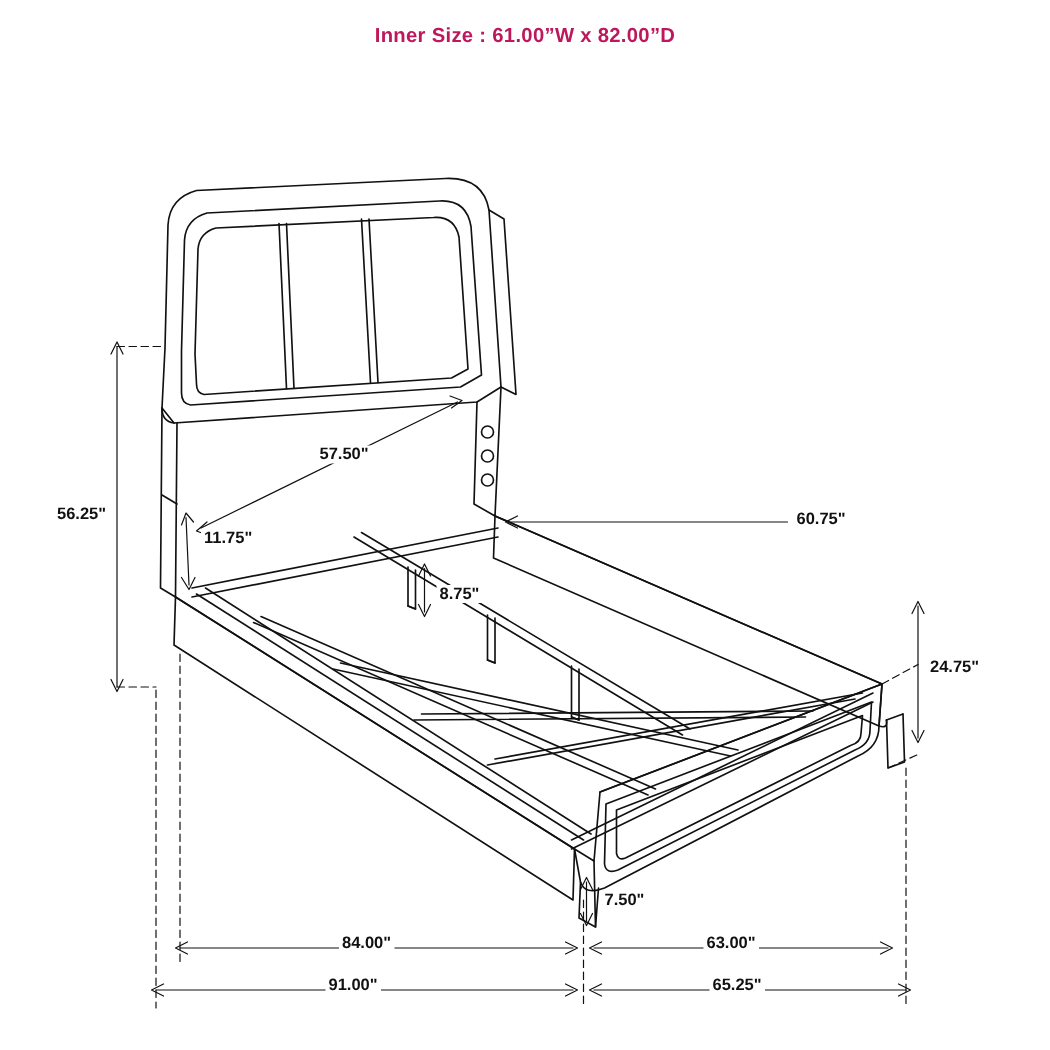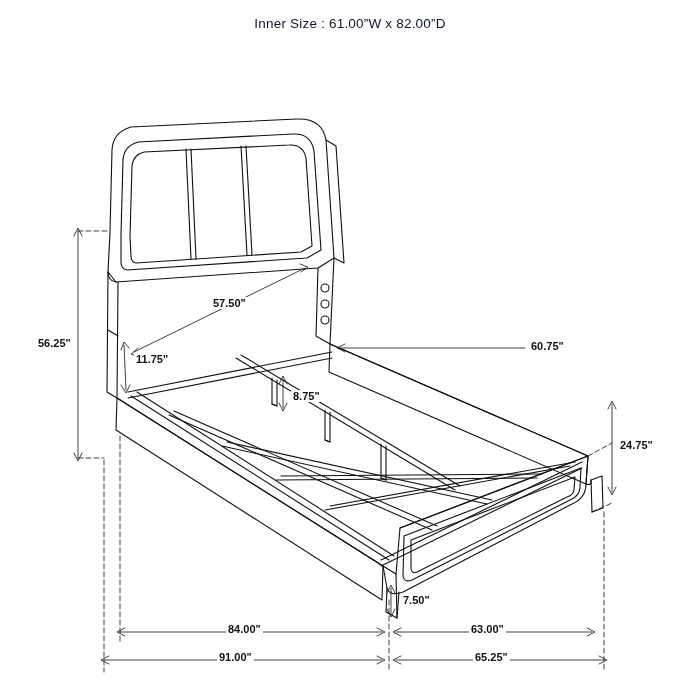--- a/index.html
+++ b/index.html
@@ -13,22 +13,22 @@
     position: relative;
     width: 700px; height: 700px;
     overflow: hidden;
     background: #ffffff;
   }
   #title {
     position: absolute;
     top: 16px; left: 0; width: 700px;
     text-align: center;
     font-size: 13.5px;
-    font-weight: normal;
-    color: #0f172a;
+    font-weight: bold;
+    color: #be185d;
     letter-spacing: 0.2px;
   }
   svg { position: absolute; top: 0; left: 0; }
   .dim-label {
     position: absolute;
     font-size: 11px;
     font-weight: bold;
     color: #111111;
     background: #ffffff;
     padding: 0 2px;

